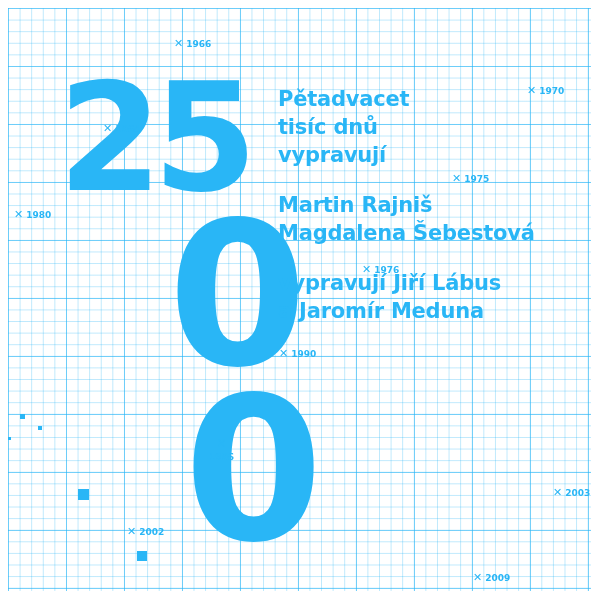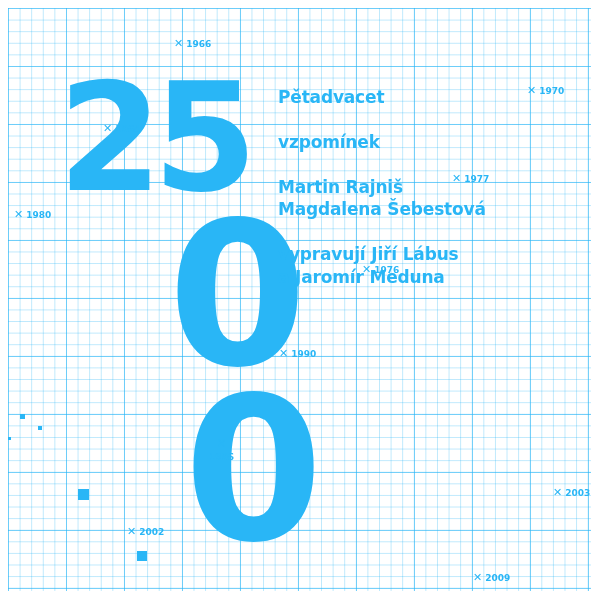--- a/index.html
+++ b/index.html
@@ -58,21 +58,21 @@
 
   
   #text-block {
     position: absolute;
     left: 278px;
     top: 86px;
     width: 300px;
     color: #29b6f6;
     font-family: "DejaVu Sans", sans-serif;
     font-weight: 700;
-    font-size: 17px;
+    font-size: 21px;
     line-height: 1.33;
     letter-spacing: -0.01em;
   }
   .para { margin: 0 0 22px 0; }
   .para:last-child { margin-bottom: 12px; }
 
   
   .year {
     position: absolute;
     color: #29b6f6;
@@ -108,22 +108,22 @@
   <div id="margin-right"></div>
 
   <div class="numeral" id="num-2">2</div>
   <div class="numeral" id="num-5">5</div>
   <div class="numeral" id="num-0a">0</div>
   <div class="numeral" id="num-0b">0</div>
 
   <div id="text-block">
     <p class="para">
       <span>Pětadvacet</span><br>
-      <br>
-      <span>vzpomínek</span>
+      <span>tisíc dnů</span><br>
+      <span>vypravují</span>
     </p>
     <p class="para">
       <span>Martin Rajniš</span><br>
       <span>Magdalena Šebestová</span>
     </p>
     <p class="para">
       <span>vypravují Jiří Lábus</span><br>
       <span>a Jaromír Meduna</span>
     </p>
   </div>
@@ -136,21 +136,21 @@
       <div class="year" style="left: 527px; top: 85px;">
         <span class="x">✕</span>
         <span>1970</span>
       </div>
       <div class="year" style="left: 103px; top: 123px;">
         <span class="x">✕</span>
         <span>1964</span>
       </div>
       <div class="year" style="left: 452px; top: 173px;">
         <span class="x">✕</span>
-        <span>1977</span>
+        <span>1975</span>
       </div>
       <div class="year" style="left: 14px; top: 209px;">
         <span class="x">✕</span>
         <span>1980</span>
       </div>
       <div class="year" style="left: 362px; top: 264px;">
         <span class="x">✕</span>
         <span>1976</span>
       </div>
       <div class="year" style="left: 279px; top: 348px;">

